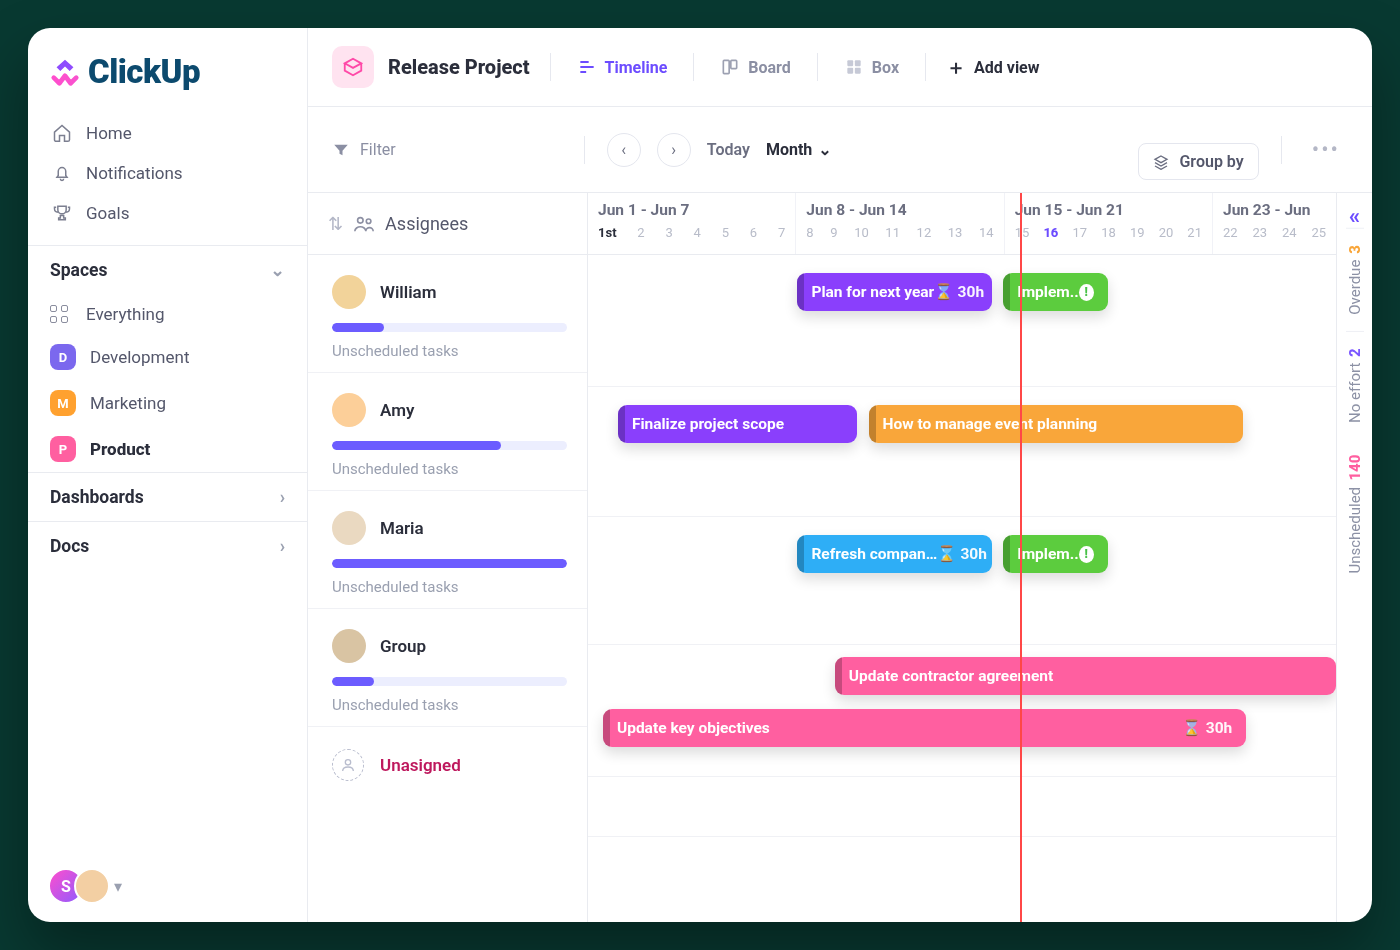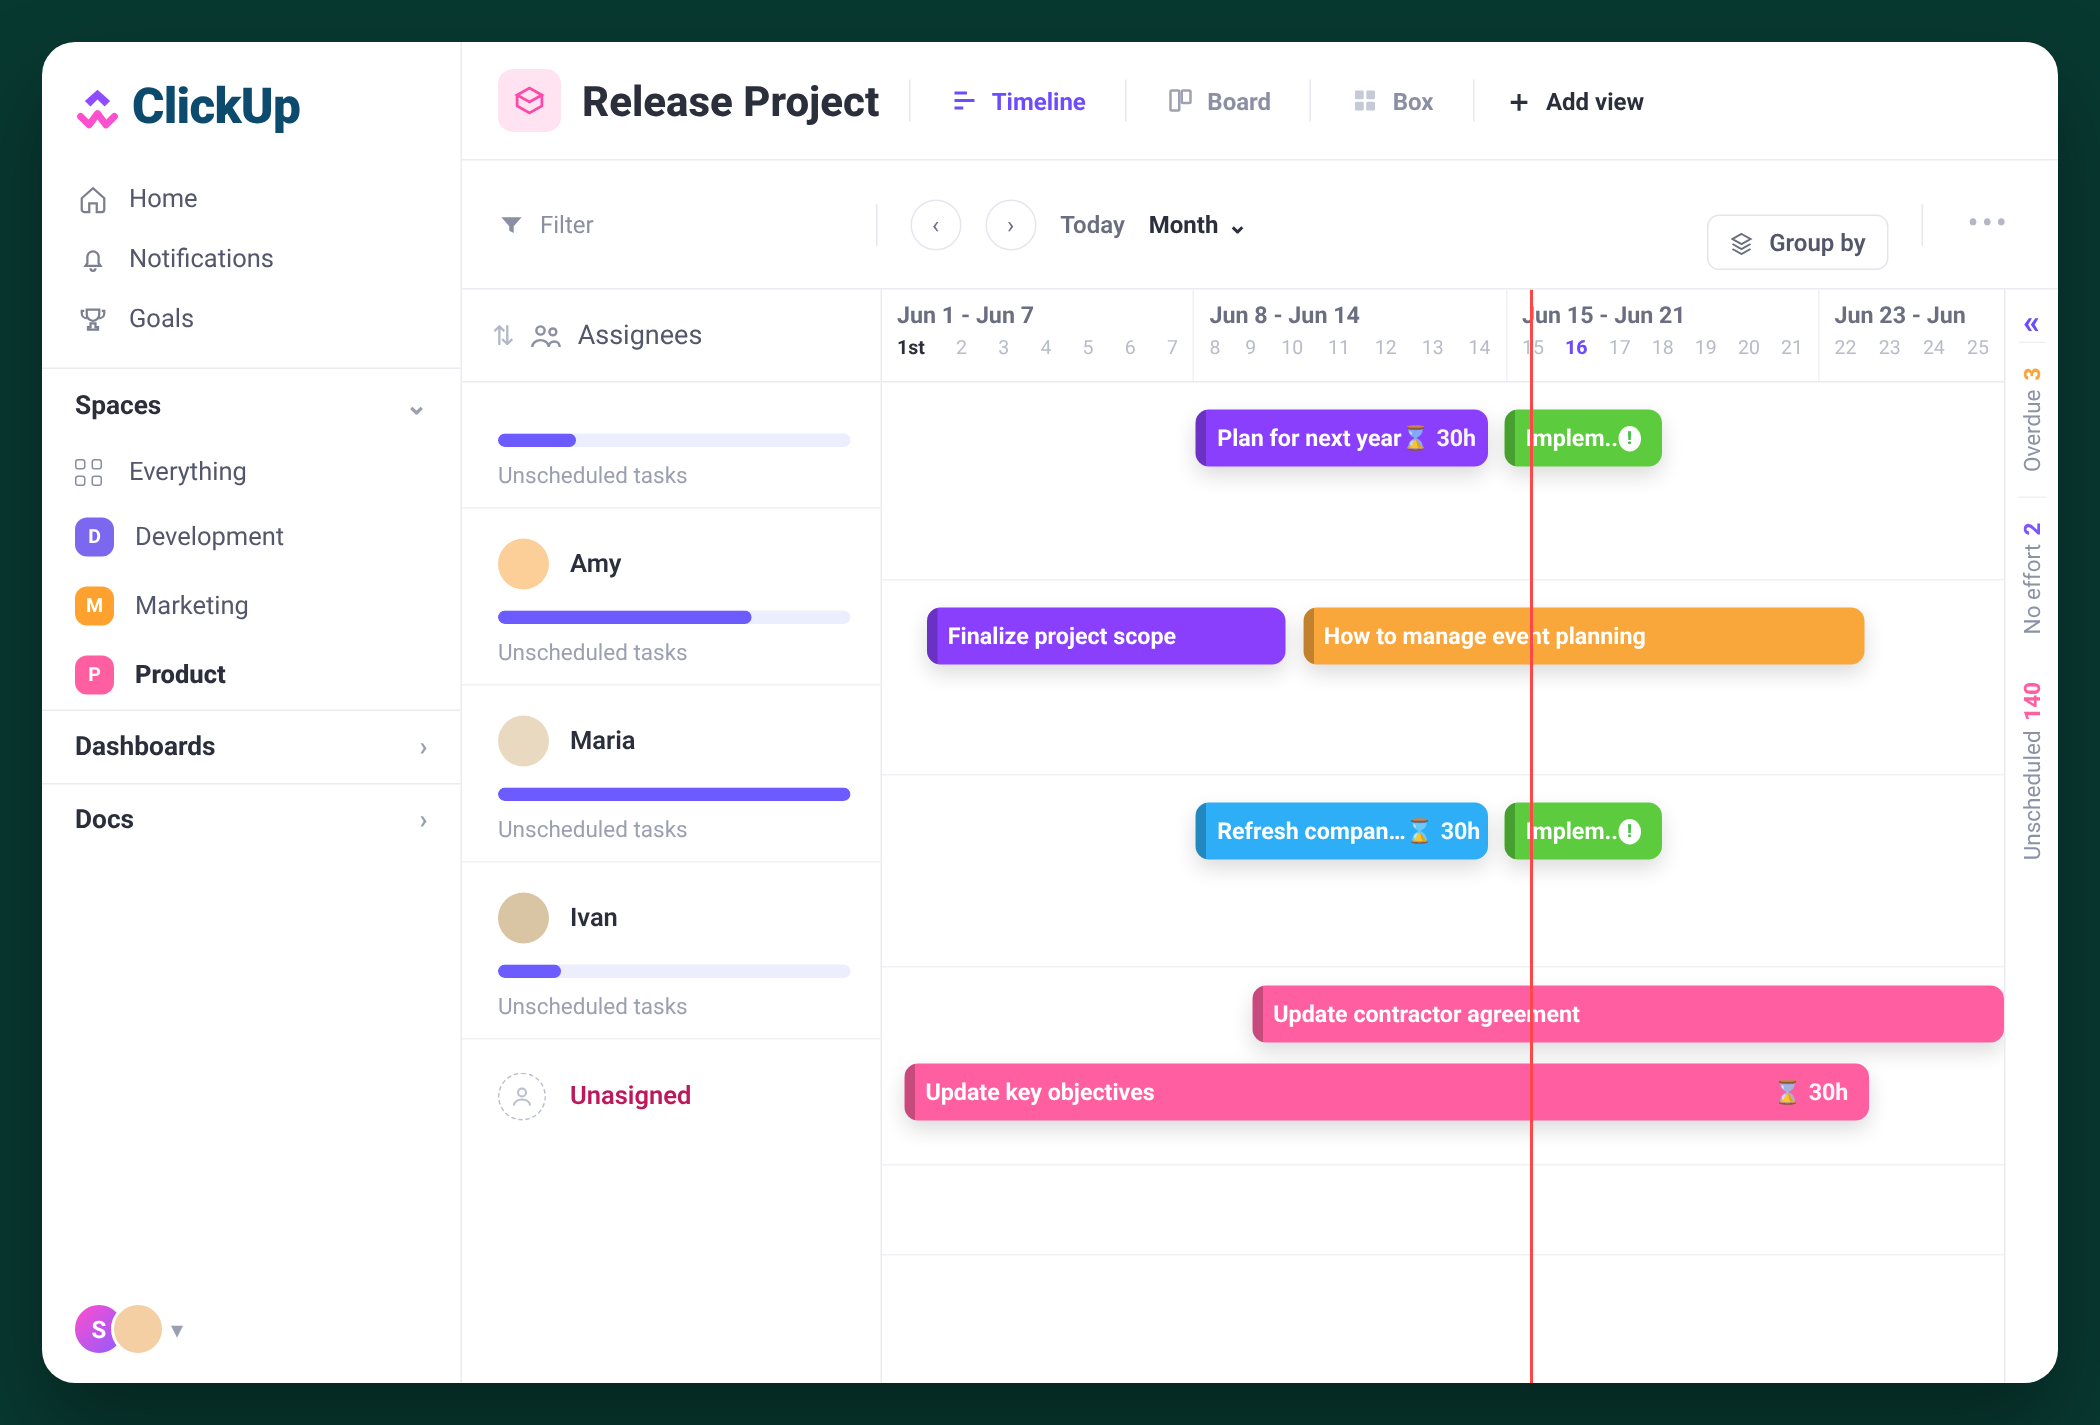--- a/index.html
+++ b/index.html
@@ -32,21 +32,21 @@
   .sidebar-bottom { margin-top:auto; padding:18px 20px; display:flex; align-items:center; gap:4px;}
   .avatar-stack { display:flex; }
   .avatar-stack .av { width:36px; height:36px; border-radius:50%; border:2px solid #fff; margin-left:-10px; background:#ccc;}
   .avatar-stack .av:first-child{ margin-left:0; background:linear-gradient(135deg,#ff4ecd,#8f5bff); display:flex;align-items:center;justify-content:center;color:#fff;font-weight:700;}
   .avatar-stack .av.photo{ background:#f3cfa3;}
 
   
   .main { flex:1; display:flex; flex-direction:column; min-width:0;}
   .topbar { display:flex; align-items:center; gap:14px; padding:18px 24px; border-bottom:1px solid #e9ebf0;}
   .folder-chip { width:42px; height:42px; border-radius:10px; background:#ffe3f0; display:flex; align-items:center; justify-content:center; color:#ff49a8;}
-  .folder-title { font-size:28px; font-weight:800; color:#2b2e3b;}
+  .folder-title { font-size:20px; font-weight:800; color:#2b2e3b;}
   .vsep { width:1px; height:28px; background:#e6e8ef; margin:0 6px;}
   .viewbtn { display:flex; align-items:center; gap:8px; color:#8b8fa3; font-weight:700; padding:6px 6px; cursor:pointer;}
   .viewbtn.active { color:#6c4cff;}
   .viewbtn svg{ width:20px; height:20px;}
   .addview { display:flex; align-items:center; gap:8px; color:#2b2e3b; font-weight:700; cursor:pointer;}
 
   .toolbar { display:flex; align-items:center; gap:16px; padding:12px 24px; border-bottom:1px solid #e9ebf0; color:#8b8fa3; font-size:16px;}
   .tool-filter{ display:flex; align-items:center; gap:10px; cursor:pointer;}
   .circle-btn{ width:34px; height:34px; border:1px solid #e4e6ee; border-radius:50%; display:flex;align-items:center;justify-content:center; color:#6b6e80; cursor:pointer;}
   .toolbar .today{ color:#6b6e80; font-weight:600;}
@@ -272,20 +272,24 @@
           <span style="color:#b3b7c7">⇅</span>
           <svg width="22" height="22" viewBox="0 0 24 24" fill="none" stroke="#8d90a3" stroke-width="1.8">
               <circle cx="8" cy="8" r="3"></circle>
               <circle cx="17" cy="9" r="2.5"></circle>
               <path d="M2 20c0-3 3-5 6-5s6 2 6 5M14 20c0-2.5 2-4 4-4s4 1.5 4 4"></path>
             </svg>
           <span>Assignees</span>
         </div>
 
         <div class="assignee-row">
+          <div class="assignee-head">
+              <div class="ava" style="background:#f2d39a"></div>
+              <span class="assignee-name">William</span>
+            </div>
           <div class="capacity-bar">
               <div class="fill" style="width:22%"></div>
             </div>
           <div class="unsched">Unscheduled tasks</div>
         </div>
         <div class="assignee-row">
           <div class="assignee-head">
               <div class="ava" style="background:#fccf99"></div>
               <span class="assignee-name">Amy</span>
             </div>
@@ -300,21 +304,21 @@
               <span class="assignee-name">Maria</span>
             </div>
           <div class="capacity-bar">
               <div class="fill" style="width:100%"></div>
             </div>
           <div class="unsched">Unscheduled tasks</div>
         </div>
         <div class="assignee-row">
           <div class="assignee-head">
               <div class="ava" style="background:#d9c4a3"></div>
-              <span class="assignee-name">Ivan</span>
+              <span class="assignee-name">Group</span>
             </div>
           <div class="capacity-bar">
               <div class="fill" style="width:18%"></div>
             </div>
           <div class="unsched">Unscheduled tasks</div>
         </div>
         <div class="unassigned-row">
           <div class="unassigned-ava">
             <svg width="16" height="16" viewBox="0 0 24 24" fill="none" stroke="#b9bdce" stroke-width="2">
                 <circle cx="12" cy="8" r="4"></circle>

